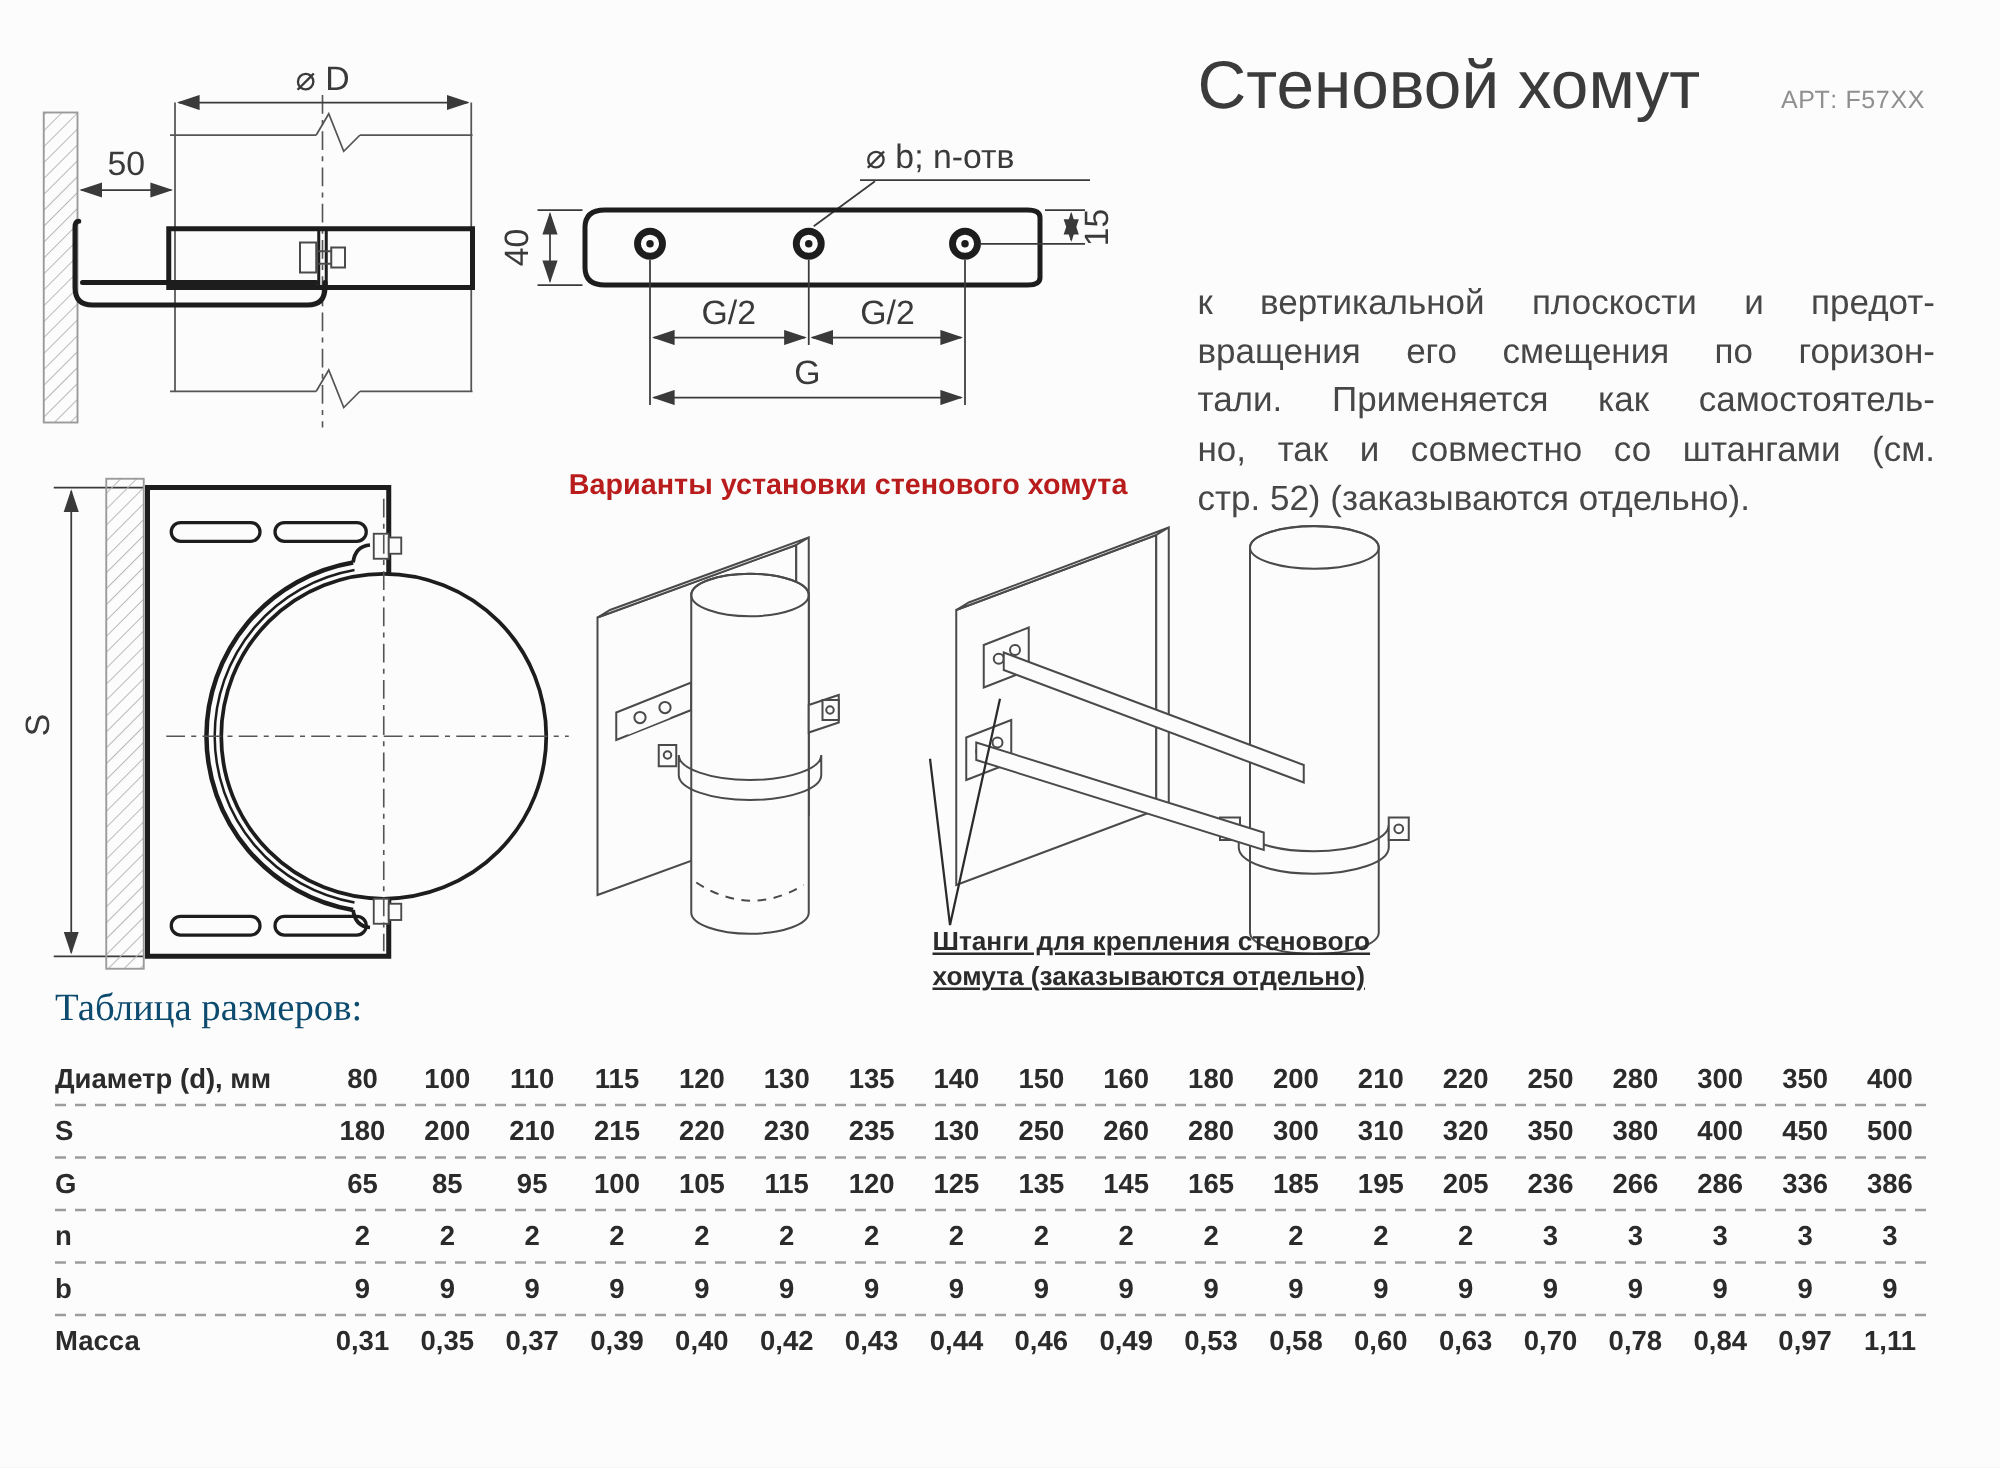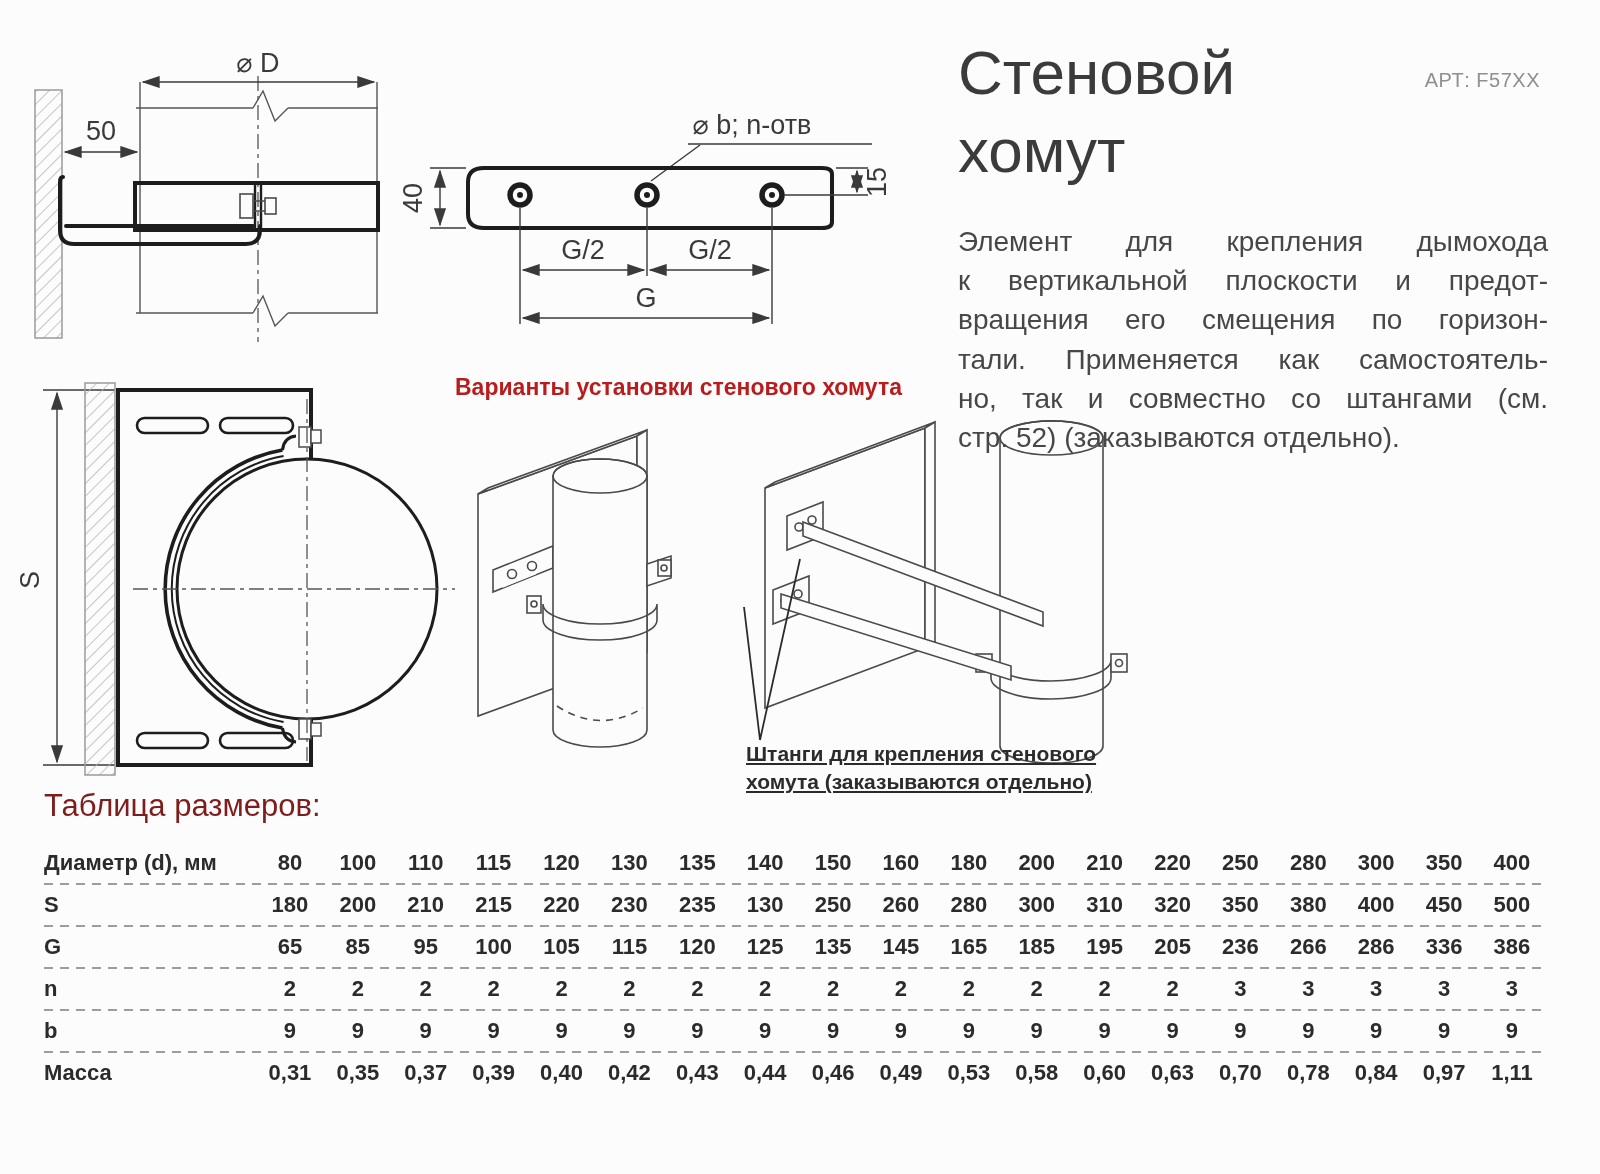--- a/index.html
+++ b/index.html
@@ -6,21 +6,21 @@
   body{background:#e9e9e9;}
   .page{
     position:relative;width:1600px;height:1174px;margin:0 auto;
     background:#fcfcfc;overflow:hidden;
     font-family:"Liberation Sans", sans-serif;color:#3c3c3c;
   }
   .abs{position:absolute;}
   
   .title{
     left:958px;top:34px;width:430px;
-    font-size:62px;line-height:1.26;font-weight:300;color:#3b3b3b;
+    font-size:54px;line-height:1.26;font-weight:300;color:#3b3b3b;
   }
   .art{
     left:1330px;top:47px;width:210px;text-align:right;
     font-size:20px;color:#8f8f8f;letter-spacing:.5px;margin-top:22px;
   }
   .description{
     left:958px;top:222px;width:590px;
     font-size:28px;line-height:1.4;color:#474747;
   }
   .desc-line{text-align:justify;text-align-last:justify;white-space:nowrap;}
@@ -29,21 +29,21 @@
   .variants-caption{
     left:455px;top:374px;width:480px;
     font-size:23px;font-weight:bold;color:#b91c1c;
   }
   .rods-label{
     left:746px;top:740px;width:400px;
     font-size:21px;font-weight:bold;color:#2b2b2b;line-height:1.35;text-decoration:underline;
   }
   
   .table-heading{
-    left:44px;top:788px;font-size:31px;color:#7f1d1d;
+    left:44px;top:788px;font-size:31px;color:#0c4a6e;font-family:Liberation Serif, serif;
   }
   .size-table{left:44px;top:843px;width:1502px;}
   .t-row{display:flex;align-items:center;height:40px;}
   .t-label{width:212px;font-weight:bold;font-size:22px;color:#2b2b2b;}
   .t-cell{flex:1;text-align:center;font-weight:bold;font-size:22px;color:#2b2b2b;}
   .t-sep{height:2px;background:repeating-linear-gradient(90deg,#9c9c9c 0 9px,transparent 9px 16px);}
   .footnote{
     left:44px;top:1092px;width:1200px;
     font-size:21px;font-weight:bold;color:#2b2b2b;
   }
@@ -221,21 +221,20 @@
 
     <path d="M305 332 L289 199 M305 332 L345 151" stroke="#2b2b2b" stroke-width="1.8" fill="none"></path>
   </svg>
 
   <div class="abs variants-caption">Варианты установки стенового хомута</div>
   <div class="abs rods-label">Штанги для крепления стенового хомута (заказываются отдельно)</div>
 
   <div class="abs title">Стеновой хомут</div>
   <div class="abs art">АРТ: F57XX</div>
   <div class="abs description">
-    <div class="desc-line">Элемент для крепления дымохода</div>
     <div class="desc-line">к вертикальной плоскости и предот-</div>
     <div class="desc-line">вращения его смещения по горизон-</div>
     <div class="desc-line">тали. Применяется как самостоятель-</div>
     <div class="desc-line">но, так и совместно со штангами (см.</div>
     <div class="desc-line">стр. 52) (заказываются отдельно).</div>
   </div>
 
   <div class="abs table-heading">Таблица размеров:</div>
   <div class="abs size-table" id="size-table">
       <div class="t-row">

